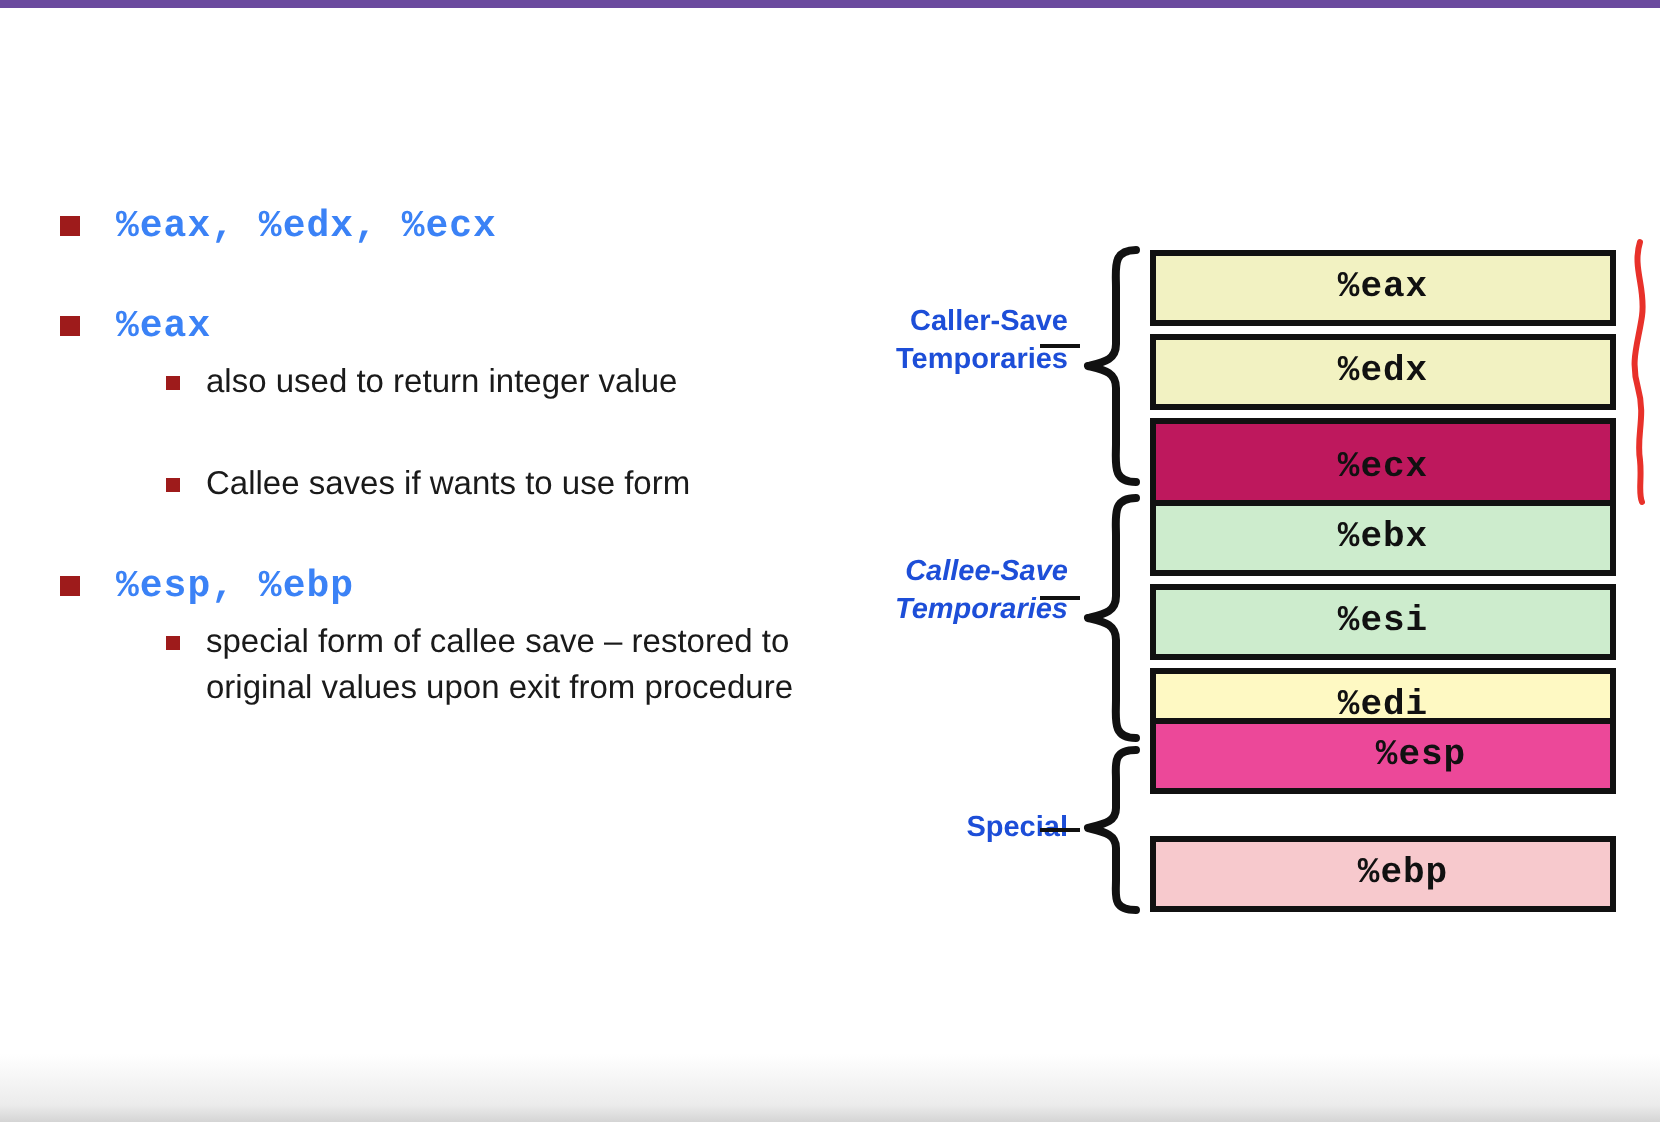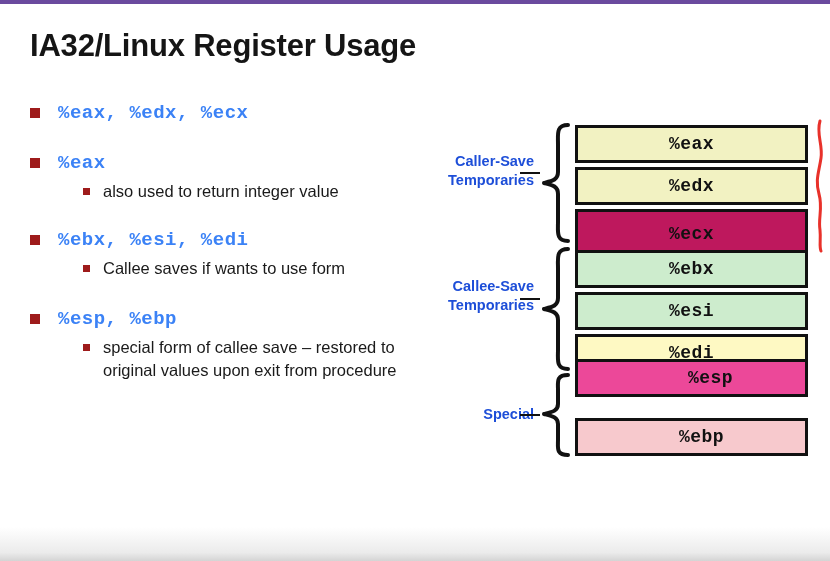--- a/index.html
+++ b/index.html
@@ -153,21 +153,20 @@
     height: 136px;
   }
 </style>
 </head>
 <body>
 
 <div id="slide">
 
   <div id="top-bar"></div>
 
-  <div id="title">IA32/Linux Register Usage</div>
 
   <div id="bullets">
 
     <div class="grp">
       <div class="l1">
         <span class="sq"></span>
         <span>%eax, %edx, %ecx</span>
       </div>
     </div>
 
@@ -180,24 +179,20 @@
       </div>
       <div class="l2">
         <span class="sq"></span>
         <span>also used to return integer value</span>
       </div>
     </div>
 
     <div class="gap-a"></div>
 
     <div class="grp">
-      <div class="l1">
-        <span class="sq"></span>
-        <span>%ebx, %esi, %edi</span>
-      </div>
       <div class="l2">
         <span class="sq"></span>
         <span>Callee saves if wants to use form</span>
       </div>
     </div>
 
     <div class="gap-b"></div>
 
     <div class="grp">
       <div class="l1">
@@ -228,21 +223,21 @@
     <div class="regbox" style="top:13px; height:38px; background:#f2f2c2;">
       <span>%eax</span>
     </div>
     <div class="regbox" style="top:55px; height:38px; background:#f2f2c2;">
       <span>%edx</span>
     </div>
     <div class="regbox" style="top:97px; height:49px; background:#be185d;">
       <span>%ecx</span>
     </div>
 
-    <div class="grp-label" style="top:165px;">
+    <div class="grp-label" style="top:165px;font-style:italic;">
       <div>Callee-Save</div>
       <div>Temporaries</div>
     </div>
     <div class="brace" style="top:134px;">
       <svg width="34" height="126" viewBox="0 0 34 126" fill="none">
         <path d="M30 3 C18 3 20 12 20 22 L20 52 C20 60 14 61 6 63 C14 65 20 66 20 74 L20 104 C20 114 18 123 30 123" stroke="#111111" stroke-width="4" stroke-linecap="round" stroke-linejoin="round" fill="none"></path>
       </svg>
     </div>
     <div class="connector" style="left:110px; top:186px; width:20px;"></div>
 

